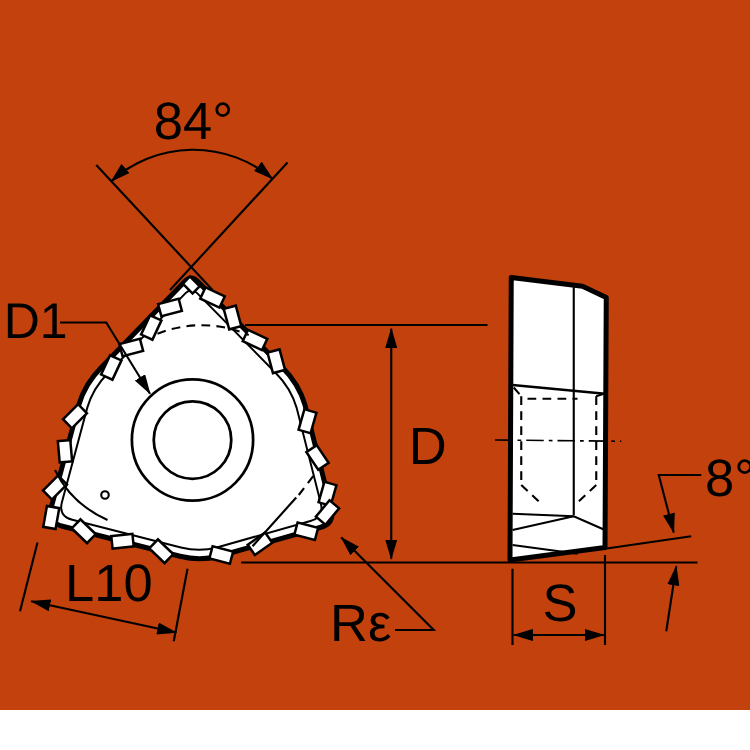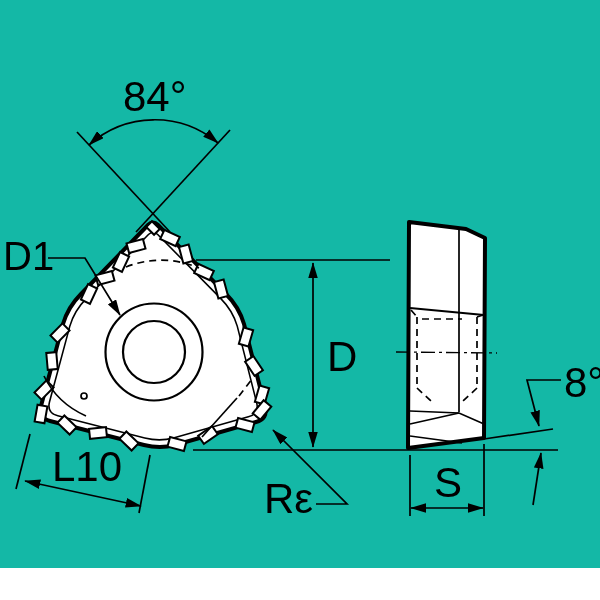--- a/index.html
+++ b/index.html
@@ -1,16 +1,16 @@
 <!DOCTYPE html>
 <html><head>
 <meta charset="utf-8">
 <style>
   html,body{margin:0;padding:0;background:#fff;}
-  .stage{position:relative;width:600px;height:568px;background:#14b8a6;overflow:hidden;}
+  .stage{position:relative;width:600px;height:568px;background:#c2410c;overflow:hidden;}
   svg{display:block;}
   text{font-family:"Liberation Sans","DejaVu Sans",sans-serif;fill:#000;}
   .lbl{font-size:42px;}
   .lbl-sm{font-size:40px;}
   .thick-fill{fill:#fff;stroke:#000;stroke-width:4;stroke-linejoin:round;}
   .thin{fill:none;stroke:#000;stroke-width:1.7;}
   .med{fill:none;stroke:#000;stroke-width:2.2;}
   .dim{fill:none;stroke:#000;stroke-width:1.7;}
   .dashed{fill:none;stroke:#000;stroke-width:1.7;stroke-dasharray:7 5;}
   .cline{fill:none;stroke:#000;stroke-width:1.3;stroke-dasharray:14 4 3 4;}

